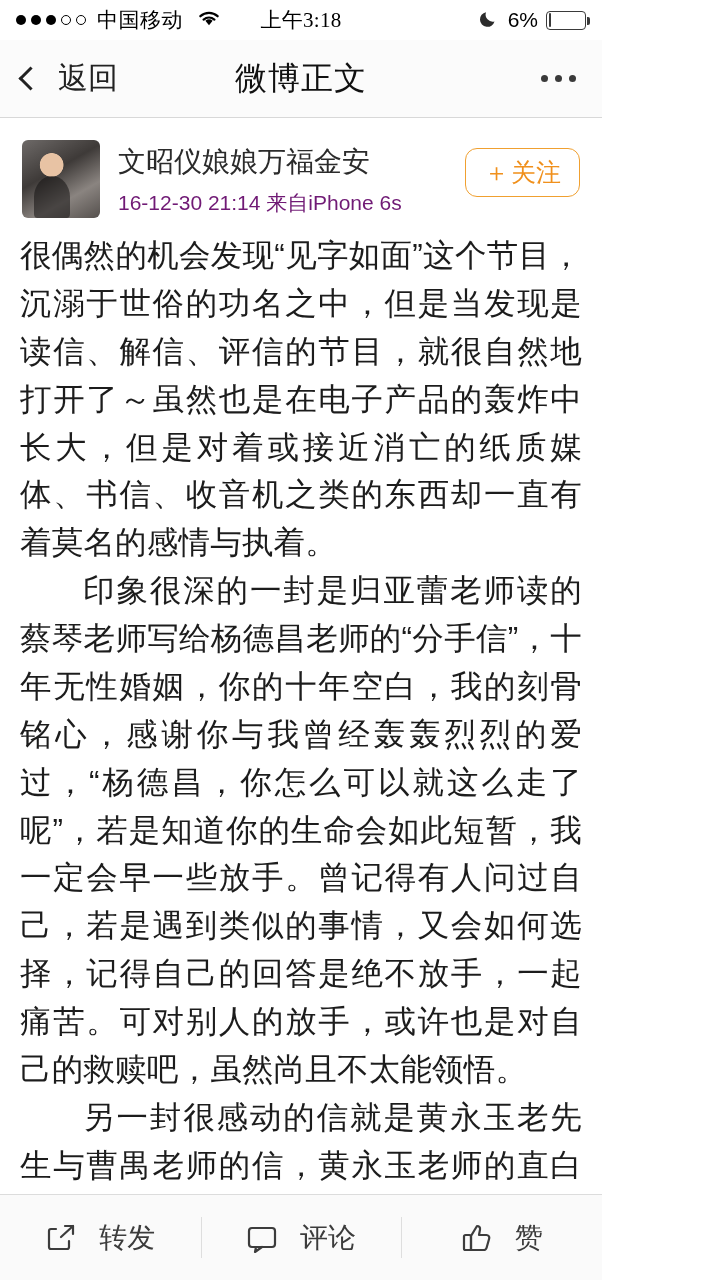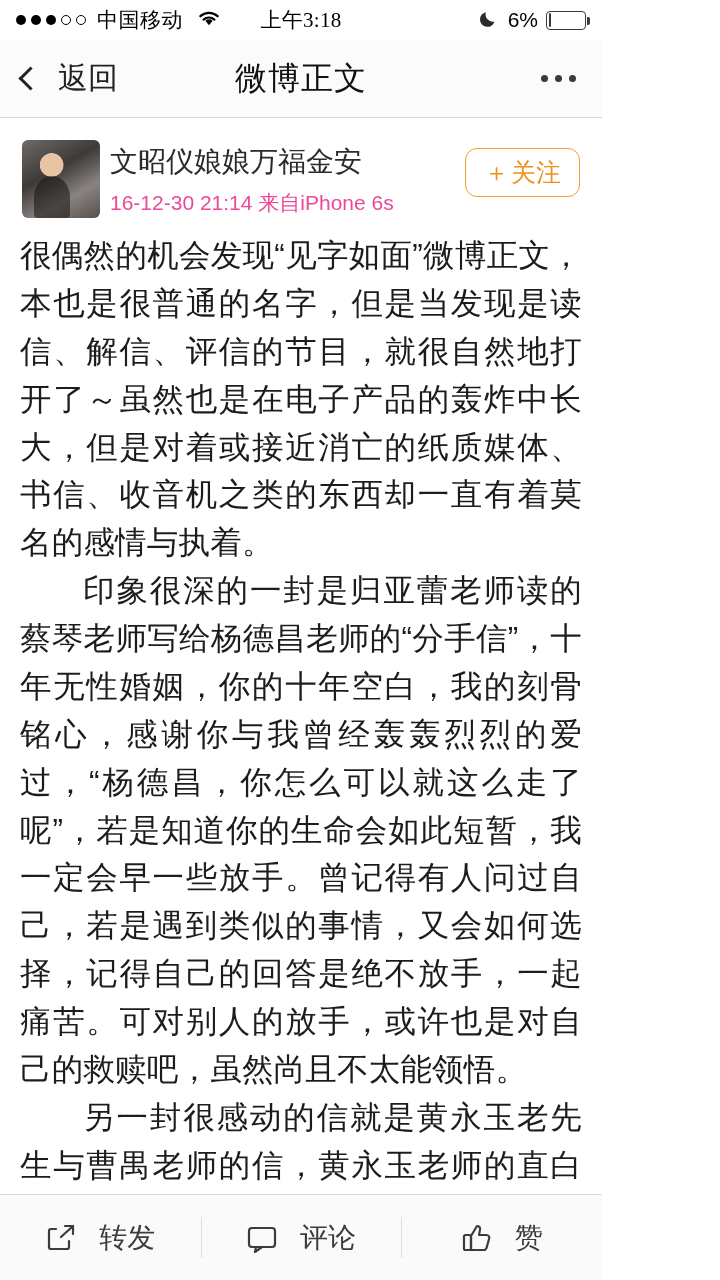--- a/index.html
+++ b/index.html
@@ -168,34 +168,34 @@
   .avatar::after {
     content: "";
     position: absolute;
     left: 16%; top: 46%;
     width: 46%; height: 54%;
     border-radius: 50% 50% 10% 10%;
     background: rgba(20,18,18,0.55);
   }
   .post-meta {
     flex: 1 1 auto;
-    padding-left: 10px;
+    padding-left: 18px;
     padding-top: 4px;
     min-width: 0;
   }
   .post-name {
     font-size: 28px;
     color: #2b2b2b;
     line-height: 1.25;
     white-space: nowrap;
   }
   .post-sub {
     margin-top: 10px;
     font-size: 21px;
-    color: #ec4899;
+    color: #701a75;
   }
   .follow-btn {
     flex: 0 0 auto;
     margin-top: 8px;
     border: 1px solid #f0a030;
     border-radius: 12px;
     color: #f0901c;
     font-size: 25px;
     padding: 11px 18px;
     background: #fff;
@@ -300,21 +300,21 @@
       <div class="post-meta">
         <div class="post-name">文昭仪娘娘万福金安</div>
         <div class="post-sub">16-12-30 21:14  来自iPhone 6s</div>
       </div>
       <div class="follow-btn">
         <span class="plus">＋</span><span>关注</span>
       </div>
     </div>
 
     <div class="post-body">
-      <p>很偶然的机会发现“见字如面”微博正文，本也是很普通的名字，但是当发现是读信、解信、评信的节目，就很自然地打开了～虽然也是在电子产品的轰炸中长大，但是对着或接近消亡的纸质媒体、书信、收音机之类的东西却一直有着莫名的感情与执着。</p>
+      <p>很偶然的机会发现“见字如面”这个节目，沉溺于世俗的功名之中，但是当发现是读信、解信、评信的节目，就很自然地打开了～虽然也是在电子产品的轰炸中长大，但是对着或接近消亡的纸质媒体、书信、收音机之类的东西却一直有着莫名的感情与执着。</p>
       <p class="indent">印象很深的一封是归亚蕾老师读的蔡琴老师写给杨德昌老师的“分手信”，十年无性婚姻，你的十年空白，我的刻骨铭心，感谢你与我曾经轰轰烈烈的爱过，“杨德昌，你怎么可以就这么走了呢”，若是知道你的生命会如此短暂，我一定会早一些放手。曾记得有人问过自己，若是遇到类似的事情，又会如何选择，记得自己的回答是绝不放手，一起痛苦。可对别人的放手，或许也是对自己的救赎吧，虽然尚且不太能领悟。</p>
       <p class="indent">另一封很感动的信就是黄永玉老先生与曹禺老师的信，黄永玉老师的直白让我惊讶又感动，“你近30年的作品我不喜欢，一个都不喜欢”“你以逐渐将工作变得越来越低俗化，沉溺于世俗的功名之中”，而同样感动的是曹禺老师收到信后的回复，一个大家的胸怀与气度真的很感动。</p>
 
     </div>
 
   </div>
 
   <div class="toolbar">
     <div class="tool">
       <span>

